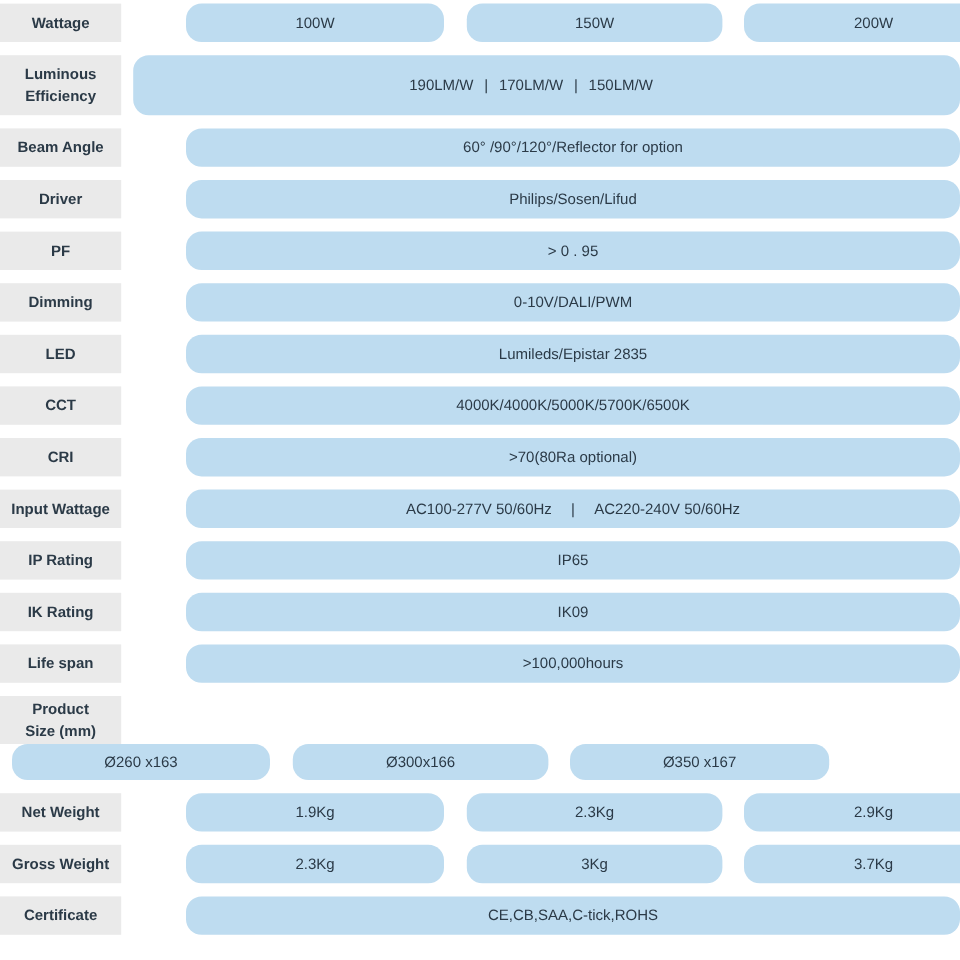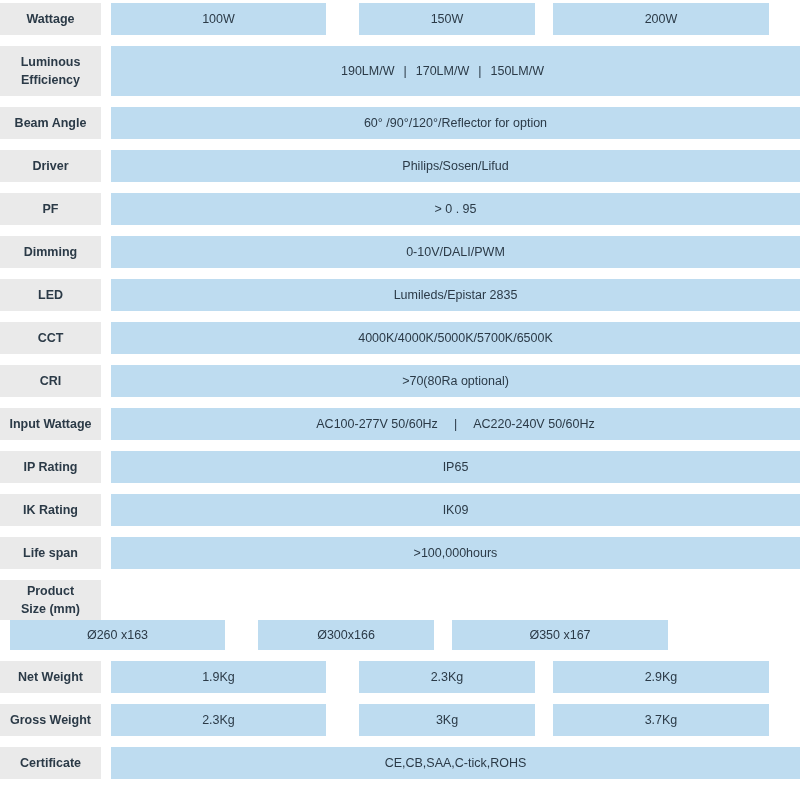--- a/index.html
+++ b/index.html
@@ -60,38 +60,39 @@
     background: #bedcf0;
     color: #2b3a47;
     font-size: 12.5px;
     display: flex;
     align-items: center;
     justify-content: center;
     text-align: center;
     box-sizing: border-box;
     padding: 2px 6px;
     white-space: nowrap;
+    border-radius: 13px;
   }
 
   
   .cells.triple .cell {
     flex: 0 0 auto;
   }
   .cells.triple .cell:nth-child(1) { width: 215px; }
-  .cells.triple .cell:nth-child(2) { width: 176px; margin-left: 33px; }
+  .cells.triple .cell:nth-child(2) { width: 213px; margin-left: 19px; }
   .cells.triple .cell:nth-child(3) { width: 216px; margin-left: 18px; }
 
   
   .cells.single .cell {
     flex: 1 1 auto;
     width: 100%;
   }
 
   
-  .spec-row.h-std  { height: 32px; }
+  .spec-row.h-std  { height: 32px; gap: 44px; }
   .spec-row.h-tall { height: 50px; }
   .spec-row.h-xl   { height: 70px; flex-direction: column; }
 
   
   .cells.single.offset-left .cell {
     justify-content: center;
     padding-right: 32px;
   }
 
   .sep {

